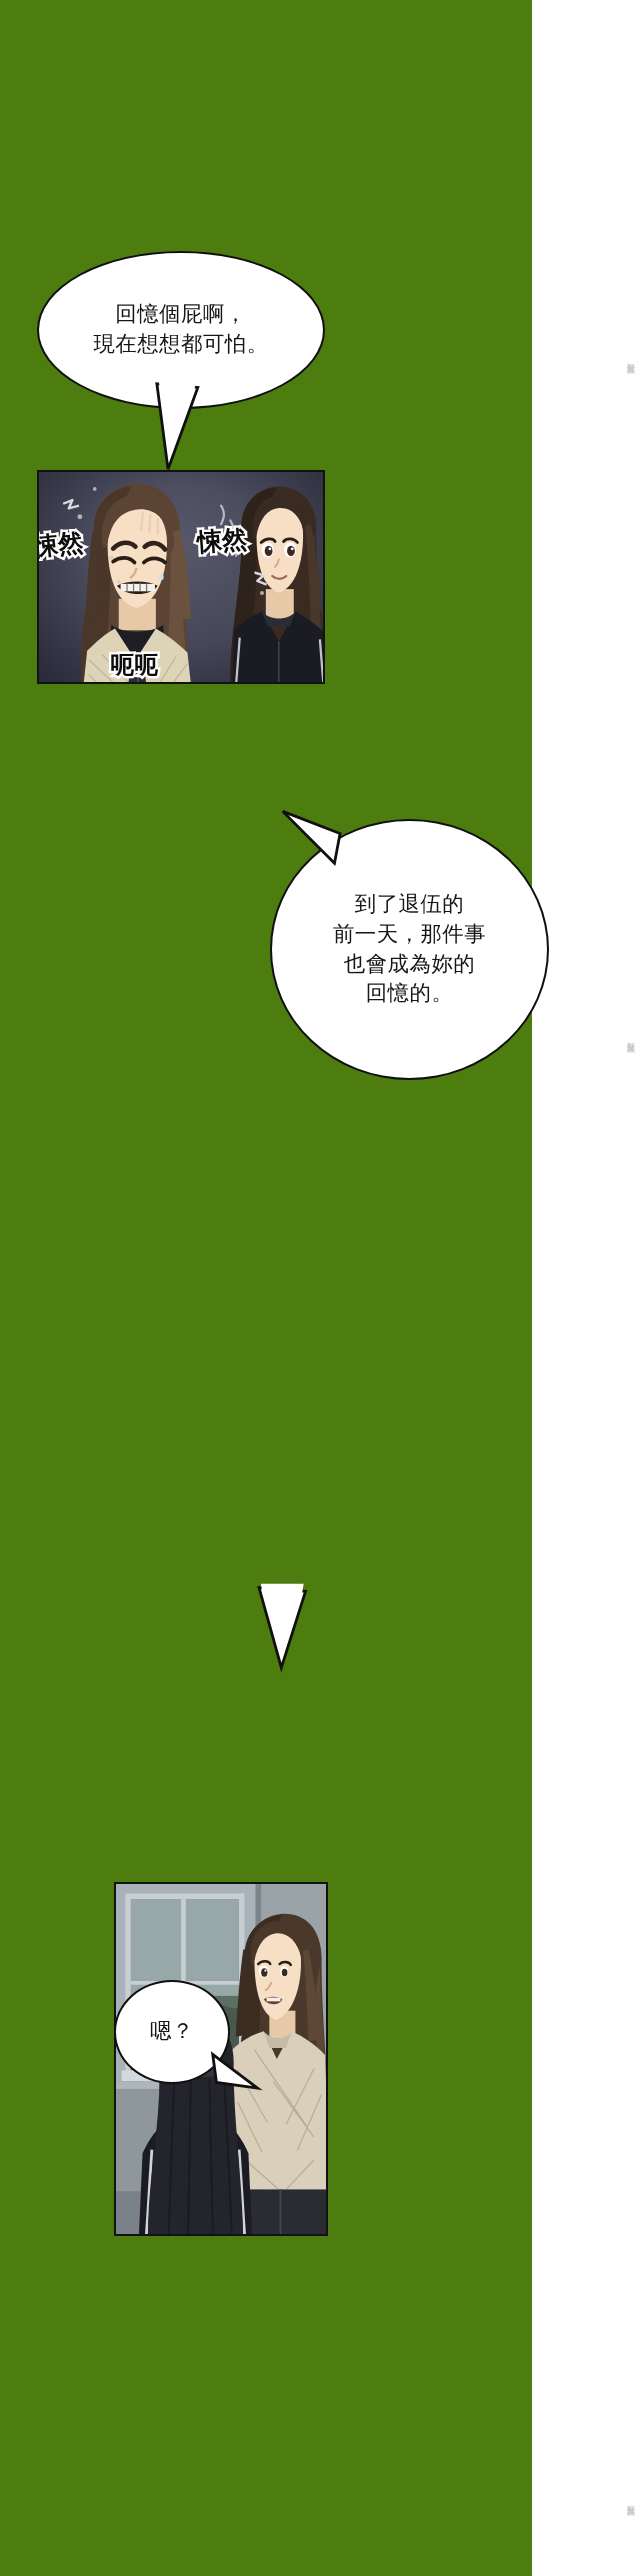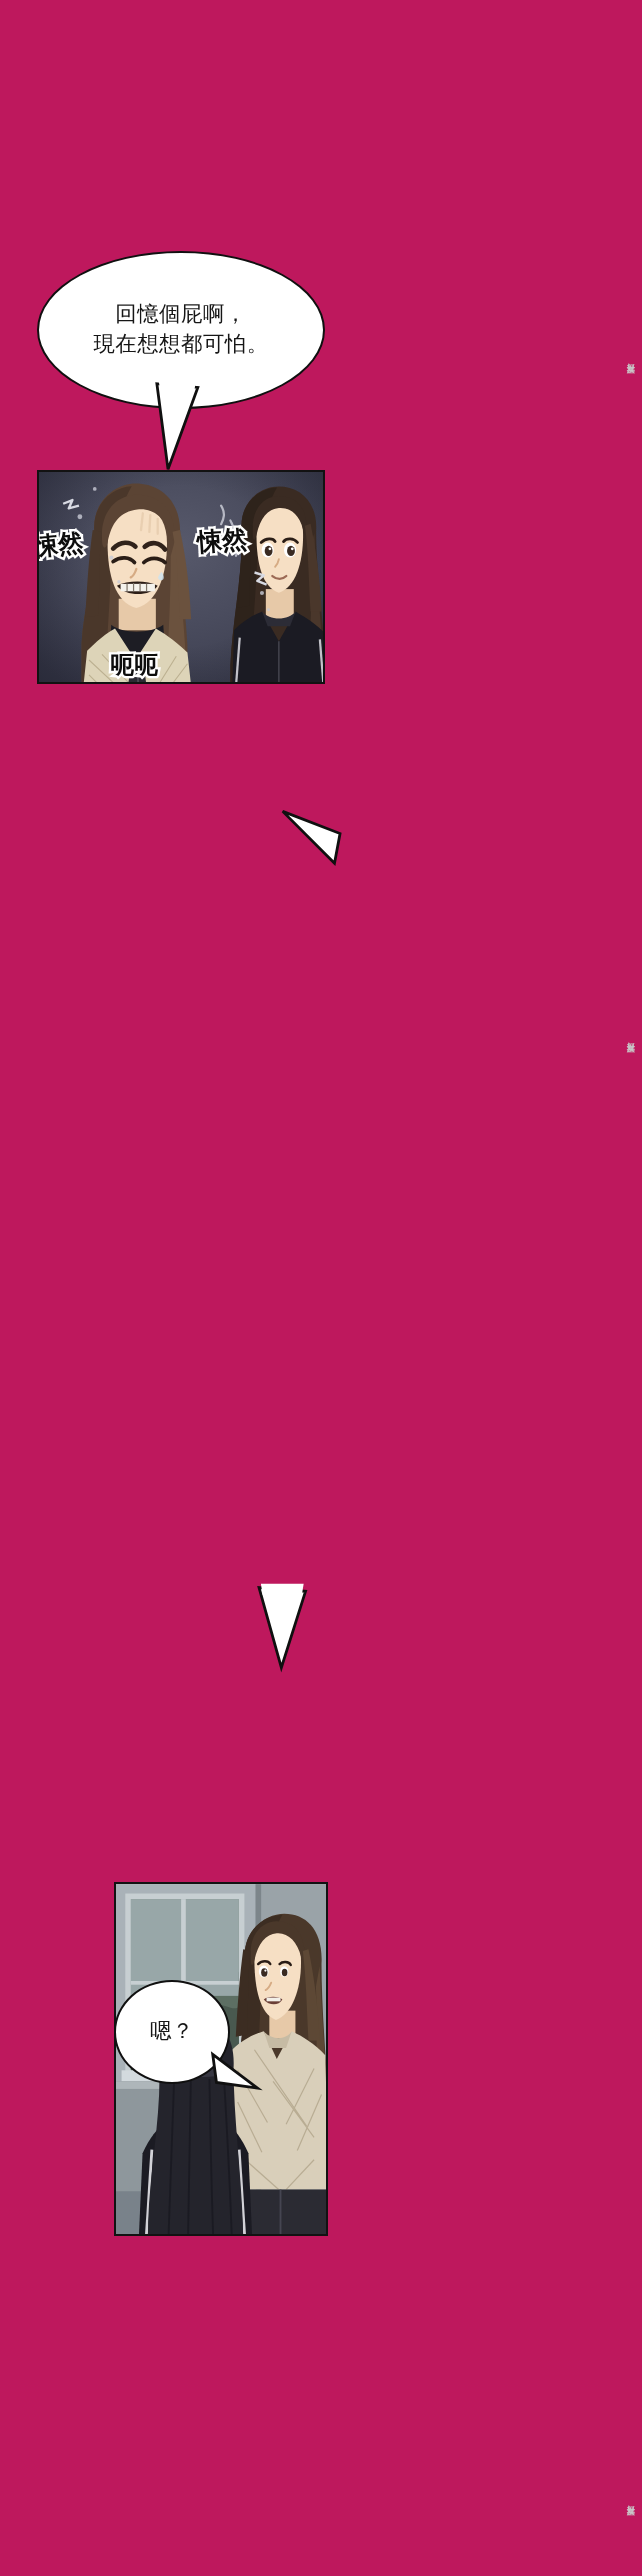--- a/index.html
+++ b/index.html
@@ -1,21 +1,21 @@
 <!DOCTYPE html>
 <html style="font-size:15px"><head>
 <meta charset="utf-8">
 <style>
   html,body{margin:0;padding:0;background:#ffffff;}
   body{
     width:642px;height:2576px;position:relative;overflow:hidden;
     font-family:"Liberation Sans","DejaVu Sans",sans-serif;
     background:#ffffff;
   }
-  .page{position:relative;width:642px;height:2576px;background:#be185d;}
+  .page{position:relative;width:532px;height:2576px;background:#4d7c0f;}
 
   
   .bubble{
     position:absolute;
     background:#ffffff;
     border:2.8px solid #101010;
     border-radius:50%;
     display:flex;align-items:center;justify-content:center;
     box-sizing:border-box;
     z-index:6;
@@ -224,20 +224,26 @@
     </div>
 
     <div class="sfx" style="left:71px;top:177px;font-size:24px;text-align:right;">
       <span>呃呃</span>
     </div>
   </div>
 
   <svg class="tail" style="left:279px;top:802px;width:74px;height:65px;" viewBox="0 0 80 70">
     <path d="M60 66 L4 10 L66 34 Z" fill="#ffffff" stroke="#101010" stroke-width="3"></path>
   </svg>
+  <div class="bubble" style="left:270px;top:819px;width:279px;height:261px;">
+    <div class="btext" style="font-size:21.4px;">到了退伍的
+前一天，那件事
+也會成為妳的
+回憶的。</div>
+  </div>
 
   <svg class="tail" style="left:244px;top:1582px;width:84px;height:93px;" viewBox="0 0 90 100">
     <path d="M16 6 L40 92 L66 10 Z" fill="#ffffff" stroke="#101010" stroke-width="3"></path>
     <path d="M18 2 L64 2 L62 14 L20 14 Z" fill="#ffffff" stroke="none"></path>
   </svg>
 
   <div class="panel" style="left:114px;top:1882px;width:214px;height:354px;">
     <div class="p2bg"></div>
 
     <svg style="position:absolute;inset:0;width:214px;height:354px;" viewBox="0 0 230 380">

